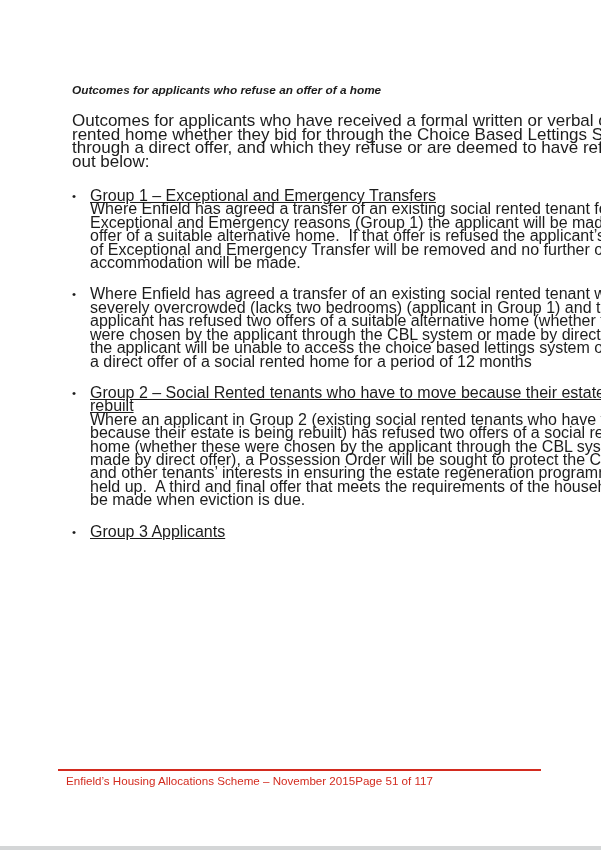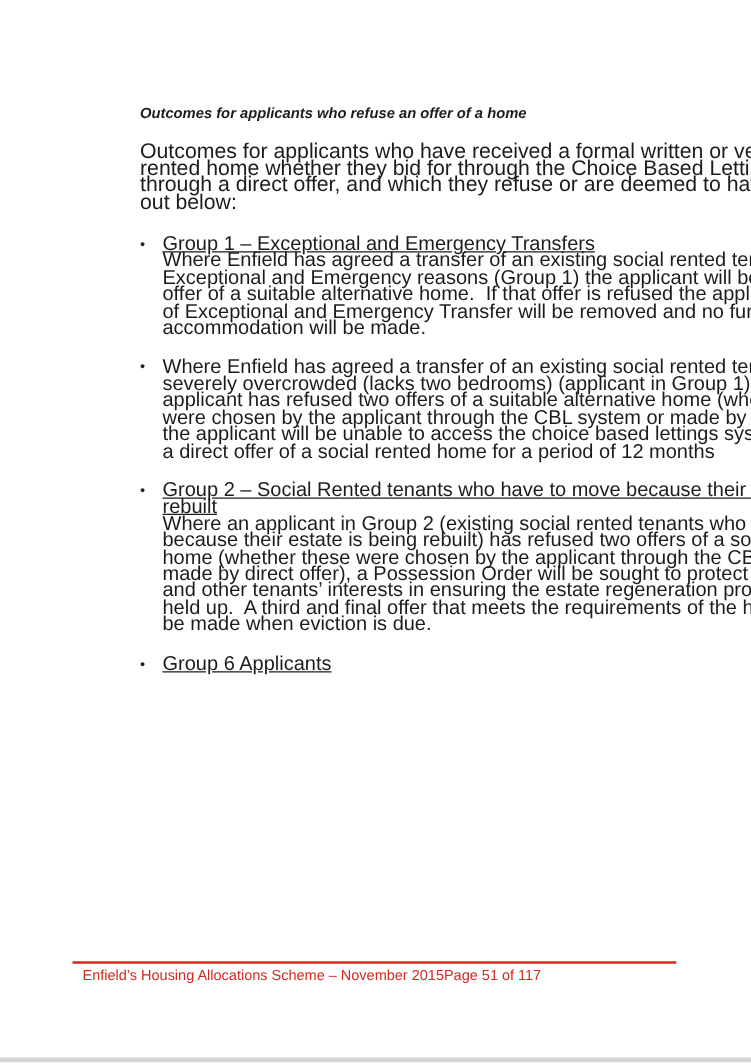--- a/index.html
+++ b/index.html
@@ -5,21 +5,21 @@
   html, body { margin:0; padding:0; }
   body {
     width:601px; height:850px;
     background:#ffffff;
     position:relative;
     font-family:"Liberation Sans","DejaVu Sans",sans-serif;
     color:#1c1c1c;
     overflow:hidden;
   }
   .content {
-    position:absolute; left:72px; top:84px; width:474px;margin-left:40px;
+    position:absolute; left:72px; top:84px; width:474px;
   }
   .doc-title {
     font-weight:bold; font-style:italic;
     font-size:11.8px; line-height:13.4px;
     white-space:pre;
   }
   .intro {
     margin-top:17px;
     font-size:17px; line-height:13.4px;
     white-space:pre;
@@ -97,21 +97,21 @@
 made by direct offer), a Possession Order will be sought to protect the Council’s
 and other tenants’ interests in ensuring the estate regeneration programme is not
 held up.  A third and final offer that meets the requirements of the household will
 be made when eviction is due.</div>
       </div>
     </div>
 
     <div class="bullet-item">
       <div class="bullet-marker">•</div>
       <div class="bullet-content">
-        <div class="bullet-heading">Group 6 Applicants</div>
+        <div class="bullet-heading">Group 3 Applicants</div>
       </div>
     </div>
 
   </div>
 </div>
 
 <div class="footer-rule"></div>
 
 <div class="footer-row">
   <span>Enfield’s Housing Allocations Scheme – November 2015</span>

